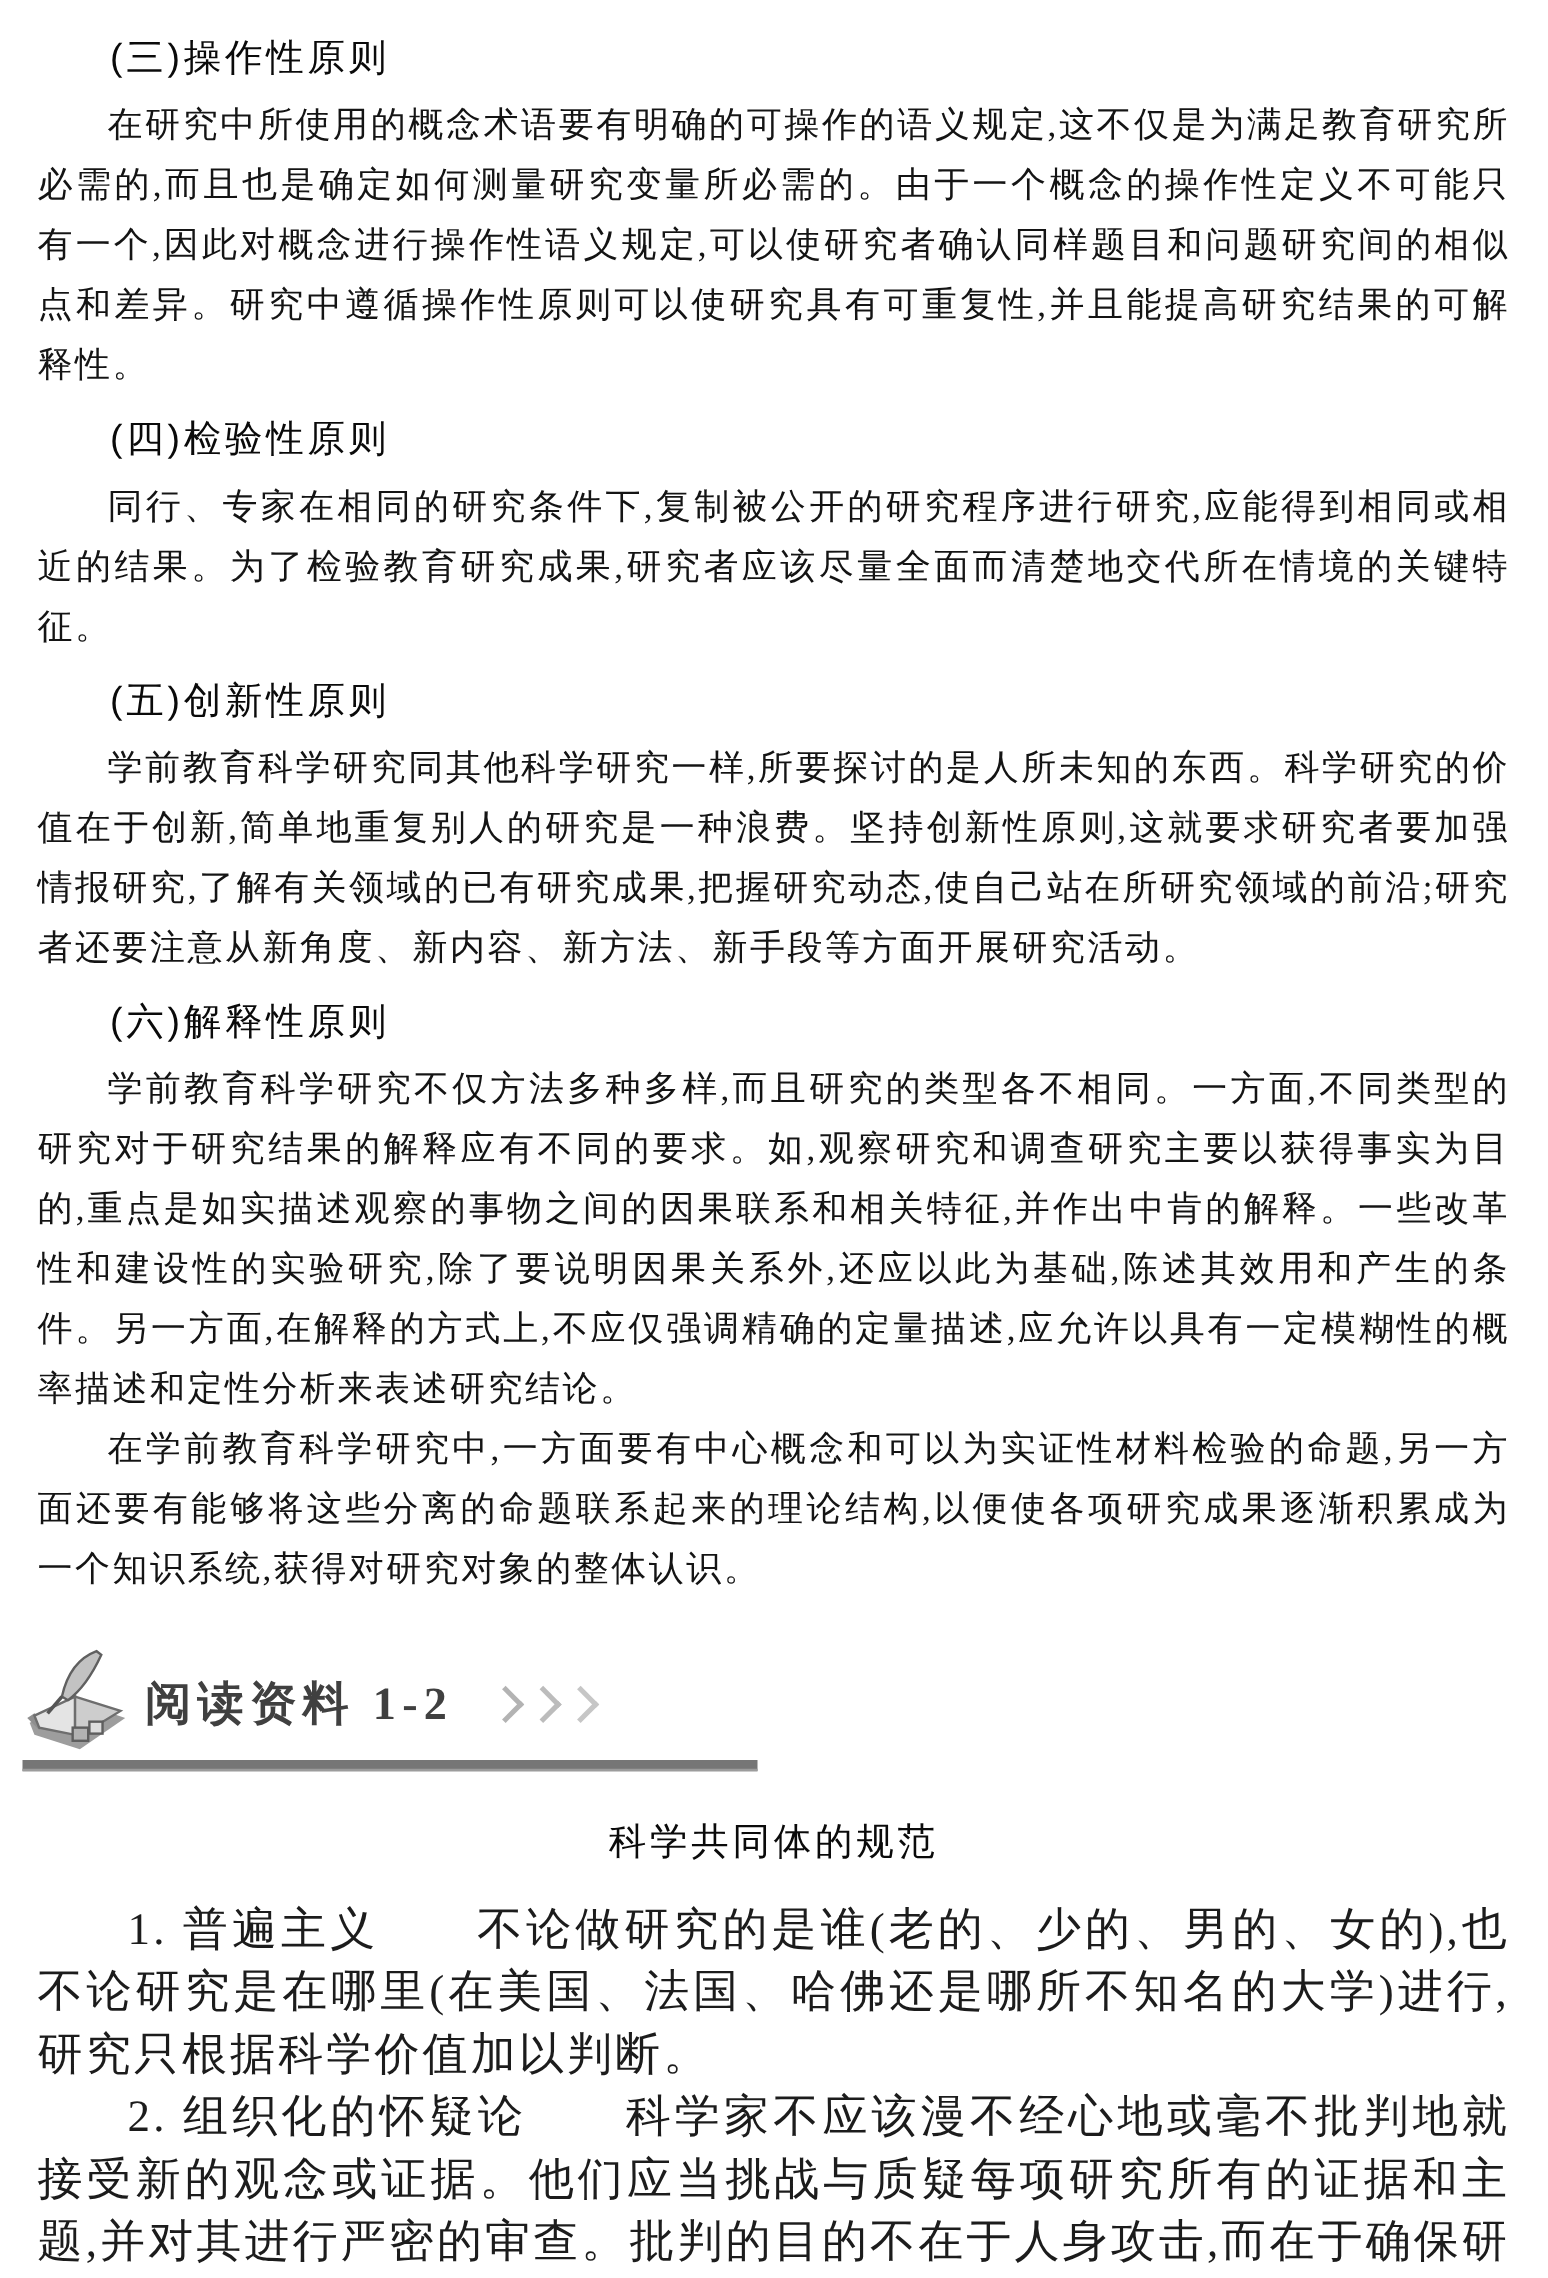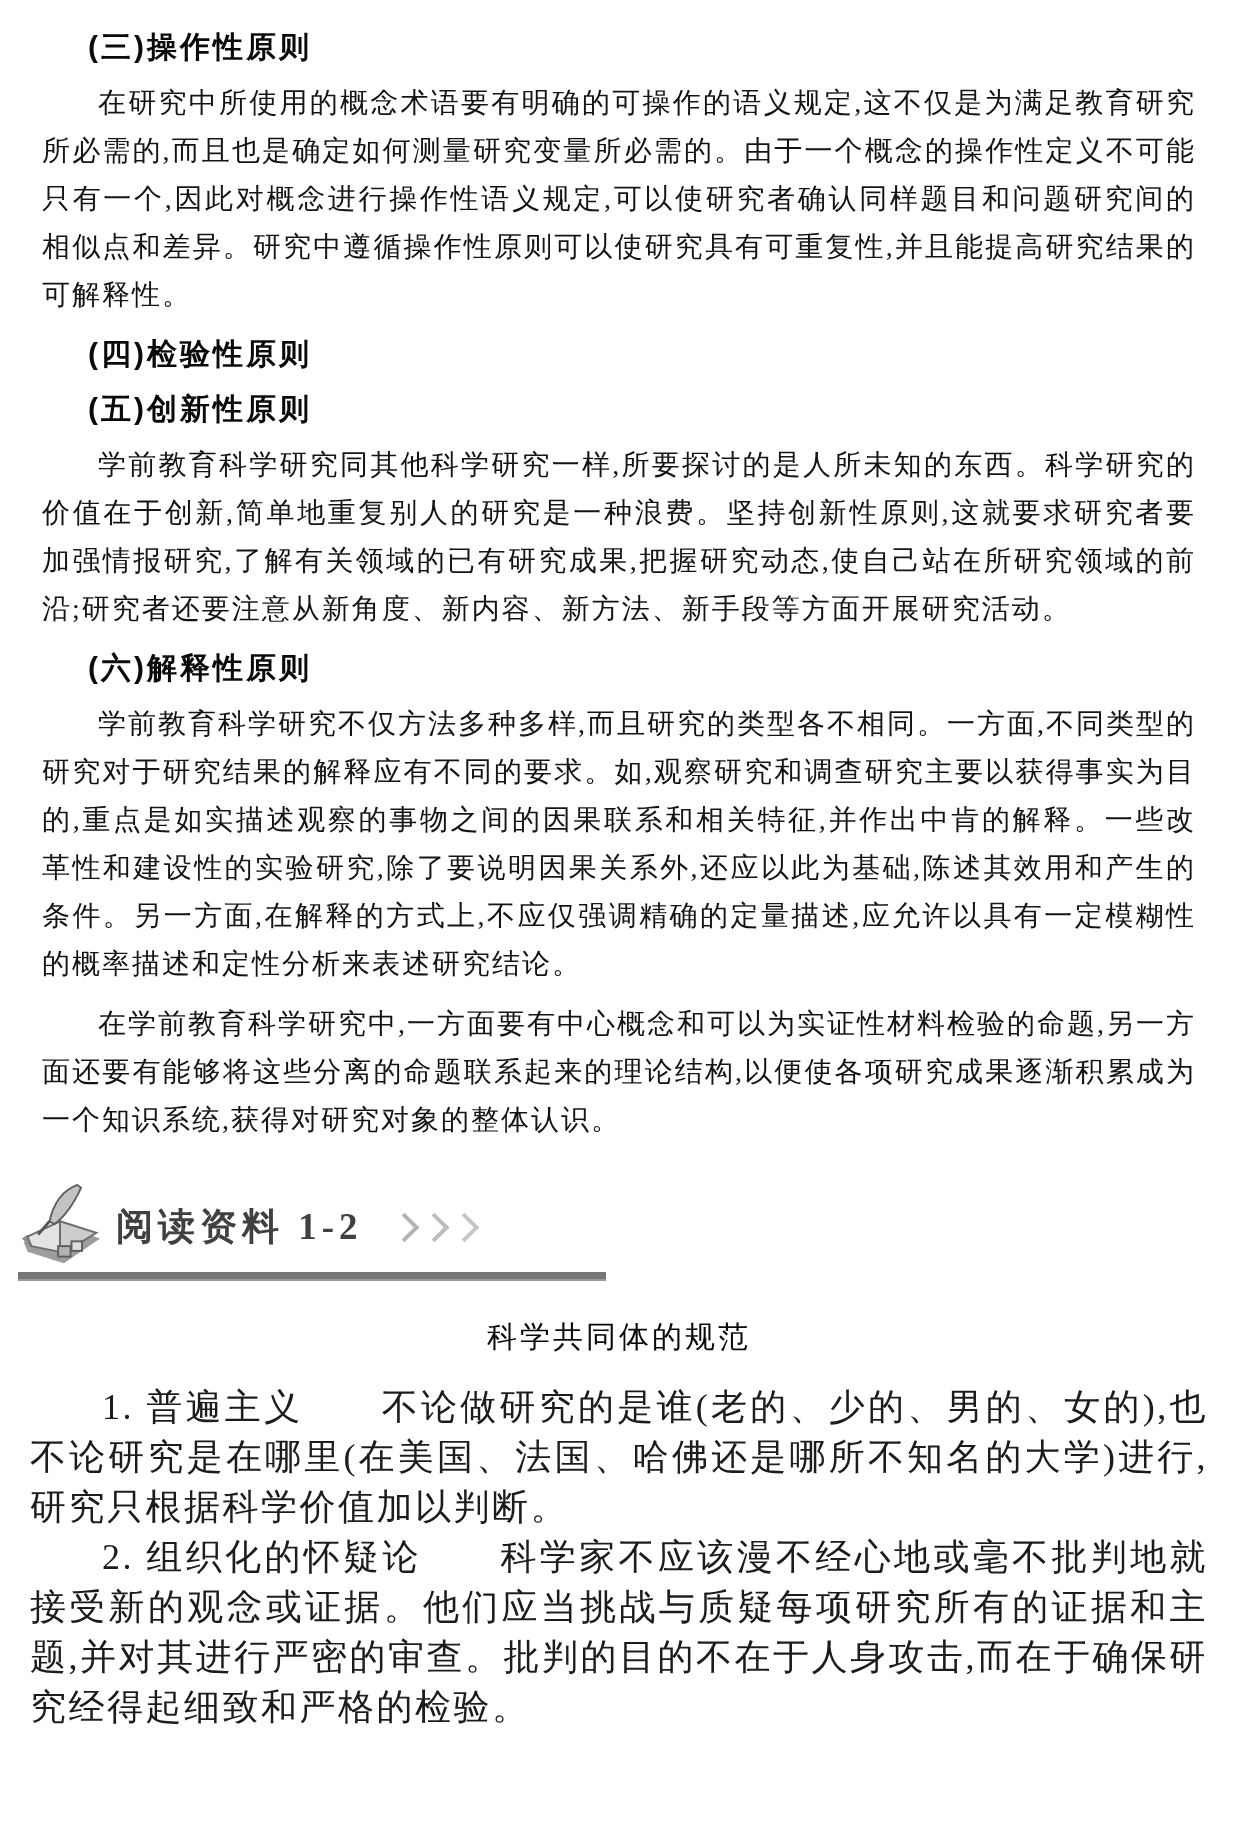--- a/index.html
+++ b/index.html
@@ -19,35 +19,35 @@
     font-family: "Liberation Serif", "DejaVu Serif", serif;
   }
   .content {
     margin: 0 30px;
     width: 1178px;
   }
   .section { margin: 0; }
   .sec-heading {
     font-family: "Liberation Sans", "DejaVu Sans", sans-serif;
     font-size: 30px;
-    font-weight: 700;
+    font-weight: 400;
     letter-spacing: 3px;
     line-height: 41px;
     margin: 14px 0 10px 0;
     padding-left: 58px;
     color: #0a0a0a;
   }
   .section:first-child .sec-heading { margin-top: 26px; }
   .para {
     font-size: 28px;
     line-height: 48px;
     letter-spacing: 2px;
     text-align: justify;
     text-indent: 2em;
-    margin: 12px;
+    margin: 0;
     color: #141414;
   }
   
   .reading-header {
     margin: 38px 0 0 18px;
   }
   .banner-row {
     display: flex;
     align-items: center;
     height: 90px;
@@ -110,20 +110,21 @@
 
   <div class="content">
 
     <div class="section">
       <h3 class="sec-heading">(三)操作性原则</h3>
       <p class="para">在研究中所使用的概念术语要有明确的可操作的语义规定,这不仅是为满足教育研究所必需的,而且也是确定如何测量研究变量所必需的。由于一个概念的操作性定义不可能只有一个,因此对概念进行操作性语义规定,可以使研究者确认同样题目和问题研究间的相似点和差异。研究中遵循操作性原则可以使研究具有可重复性,并且能提高研究结果的可解释性。</p>
     </div>
 
     <div class="section">
       <h3 class="sec-heading">(四)检验性原则</h3>
+      <p class="para">同行、专家在相同的研究条件下,复制被公开的研究程序进行研究,应能得到相同或相近的结果。为了检验教育研究成果,研究者应该尽量全面而清楚地交代所在情境的关键特征。</p>
     </div>
 
     <div class="section">
       <h3 class="sec-heading">(五)创新性原则</h3>
       <p class="para">学前教育科学研究同其他科学研究一样,所要探讨的是人所未知的东西。科学研究的价值在于创新,简单地重复别人的研究是一种浪费。坚持创新性原则,这就要求研究者要加强情报研究,了解有关领域的已有研究成果,把握研究动态,使自己站在所研究领域的前沿;研究者还要注意从新角度、新内容、新方法、新手段等方面开展研究活动。</p>
     </div>
 
     <div class="section">
       <h3 class="sec-heading">(六)解释性原则</h3>
       <p class="para">学前教育科学研究不仅方法多种多样,而且研究的类型各不相同。一方面,不同类型的研究对于研究结果的解释应有不同的要求。如,观察研究和调查研究主要以获得事实为目的,重点是如实描述观察的事物之间的因果联系和相关特征,并作出中肯的解释。一些改革性和建设性的实验研究,除了要说明因果关系外,还应以此为基础,陈述其效用和产生的条件。另一方面,在解释的方式上,不应仅强调精确的定量描述,应允许以具有一定模糊性的概率描述和定性分析来表述研究结论。</p>

